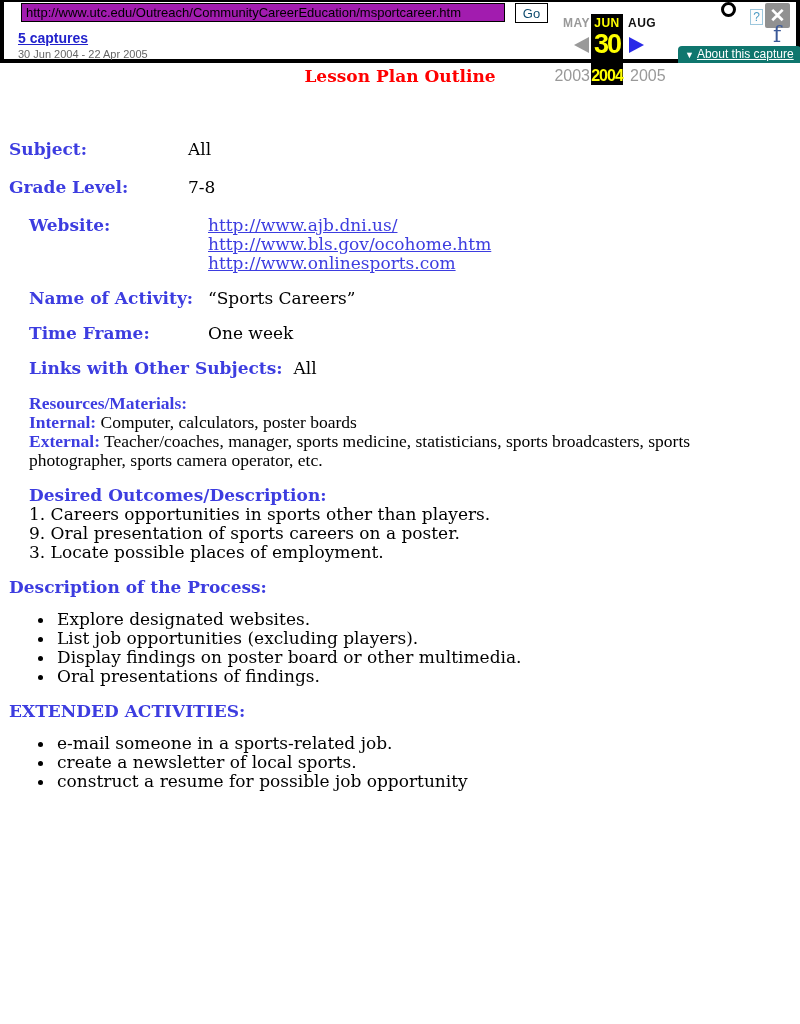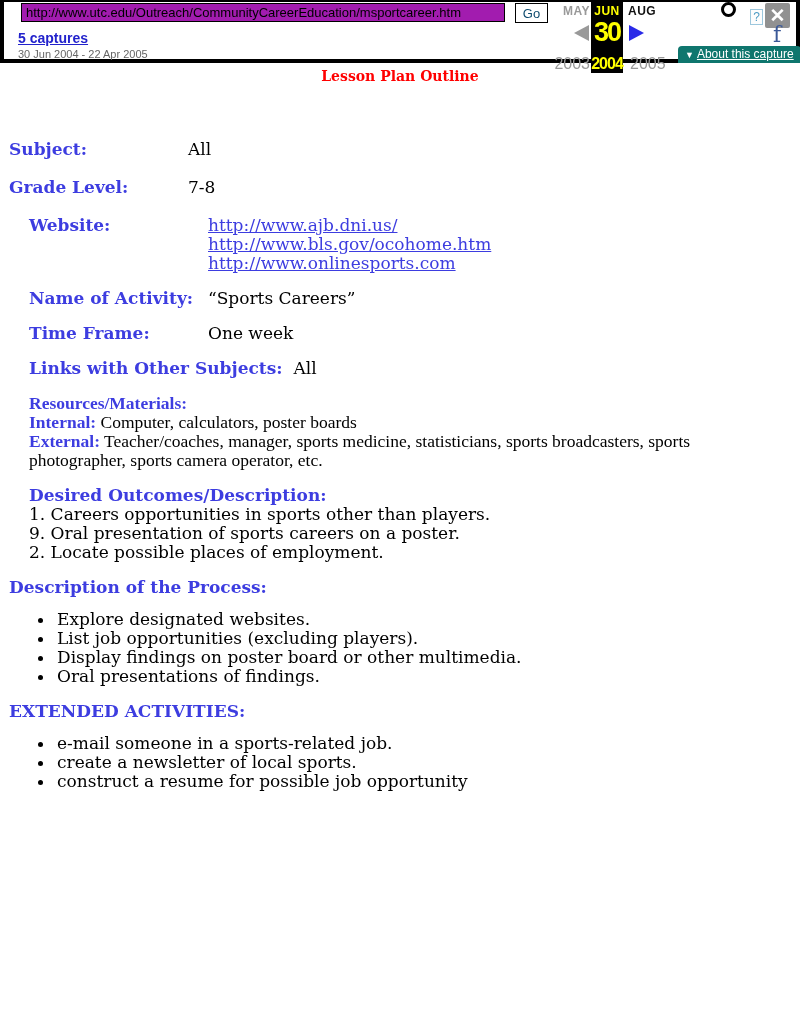--- a/index.html
+++ b/index.html
@@ -32,21 +32,21 @@
   .wb-captures {
     position: absolute; left: 14px; top: 28px;
     font-size: 14px; font-weight: bold; color: #2222cc;
     text-decoration: underline; cursor: pointer;
   }
   .wb-range {
     position: absolute; left: 14px; top: 46px;
     font-size: 11px; color: #666;
   }
 
-  .wb-col { position: absolute; top: 0; height: 71px; }
+  .wb-col { position: absolute; top: 12px; height: 71px; }
   .wb-col-prev { left: 540px; width: 46px; text-align: right; }
   .wb-col-cur  { left: 587px; width: 32px; background: #000; text-align: center; }
   .wb-col-next { left: 624px; width: 46px; text-align: left; }
 
   .wb-month { font-size: 12px; font-weight: bold; letter-spacing: 0.5px; line-height: 14px; margin-top: 2px; }
   .wb-month.muted { color: #999; }
   .wb-month.dark { color: #111; margin-left: 0; }
   .wb-month.hl { color: #ffff00; }
   .wb-day {
     color: #ffff00; font-weight: bold; font-size: 27px; line-height: 27px;
@@ -98,21 +98,21 @@
   .wb-about .lbl { text-decoration: underline; }
 
   
   .content {
     position: absolute; top: 63px; left: 0; width: 800px;
     font-family: "DejaVu Serif", serif; font-size: 17px; line-height: 19px; color: #000;
     padding: 0 9px;
   }
   .page-title {
     margin: 4px 0 0; text-align: center;
-    font-size: 14px; line-height: 19px; font-weight: bold; color: #ff0000;
+    font-size: 17px; line-height: 19px; font-weight: bold; color: #ff0000;
   }
   .frow { display: flex; align-items: flex-start; }
   .frow-first { margin-top: 54px; }
   .mb-line { margin-bottom: 19px; }
   .mb-para { margin-bottom: 16px; margin-left: 20px; }
   .flabel { width: 179px; flex-shrink: 0; font-weight: bold; color: #3d3de0; }
   .fvalue { color: #000; }
   a.site-link { color: #3d3de0; text-decoration: underline; display: block; cursor: pointer; }
   .inline-heading { font-weight: bold; color: #3d3de0; }
   .inline-gap { margin-left: 11px; }
@@ -207,21 +207,21 @@
     <div>
       <span class="inline-heading">External:</span>
       <span>Teacher/coaches, manager, sports medicine, statisticians, sports broadcasters, sports photographer, sports camera operator, etc.</span>
     </div>
   </div>
 
   <div class="mb-para">
     <div class="sec-heading">Desired Outcomes/Description:</div>
     <div class="plain-line">1. Careers opportunities in sports other than players.</div>
     <div class="plain-line">9. Oral presentation of sports careers on a poster.</div>
-    <div class="plain-line">2. Locate possible places of employment.</div>
+    <div class="plain-line">3. Locate possible places of employment.</div>
   </div>
 
   <div class="proc-block">
     <div class="sec-heading">Description of the Process:</div>
     <ul class="bullets">
       <li>Explore designated websites.</li>
       <li>List job opportunities (excluding players).</li>
       <li>Display findings on poster board or other multimedia.</li>
       <li>Oral presentations of findings.</li>
     </ul>

